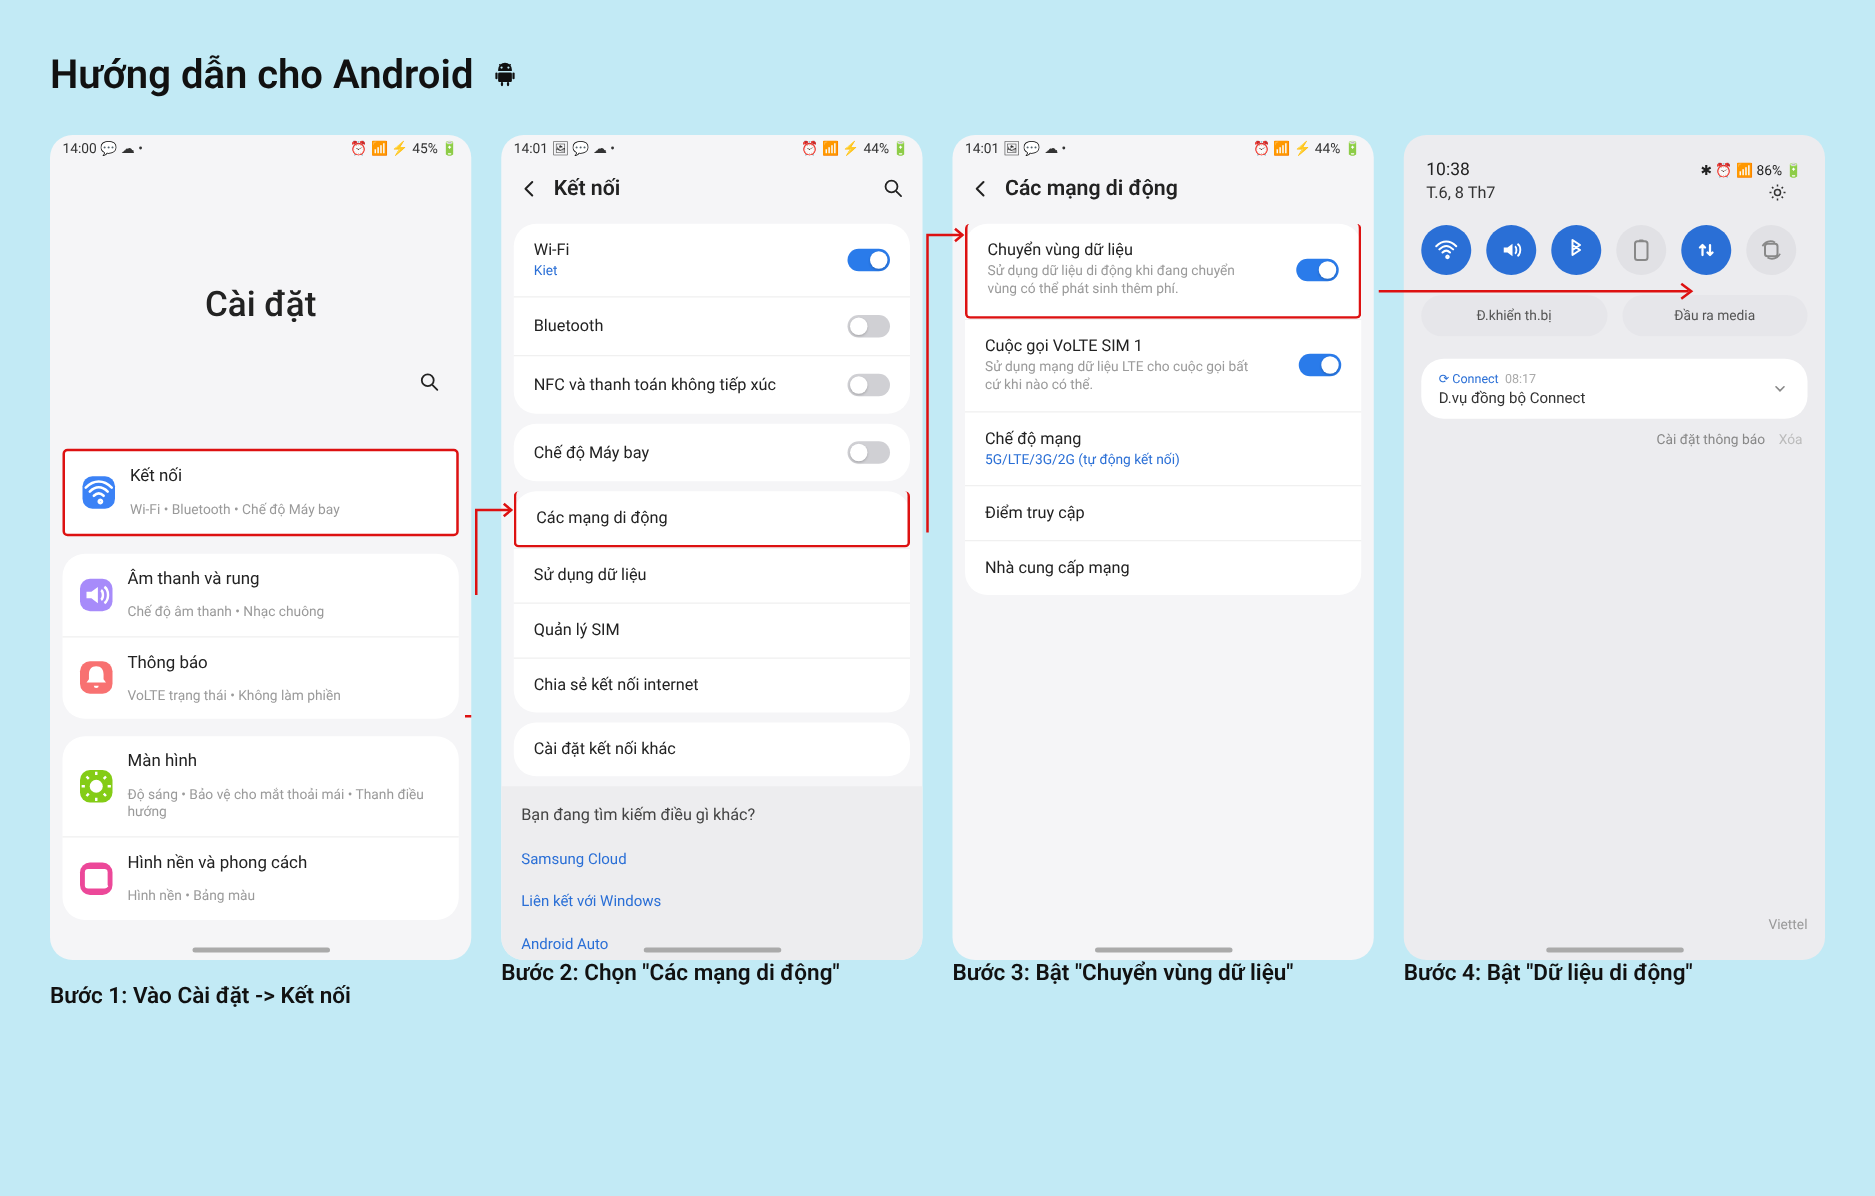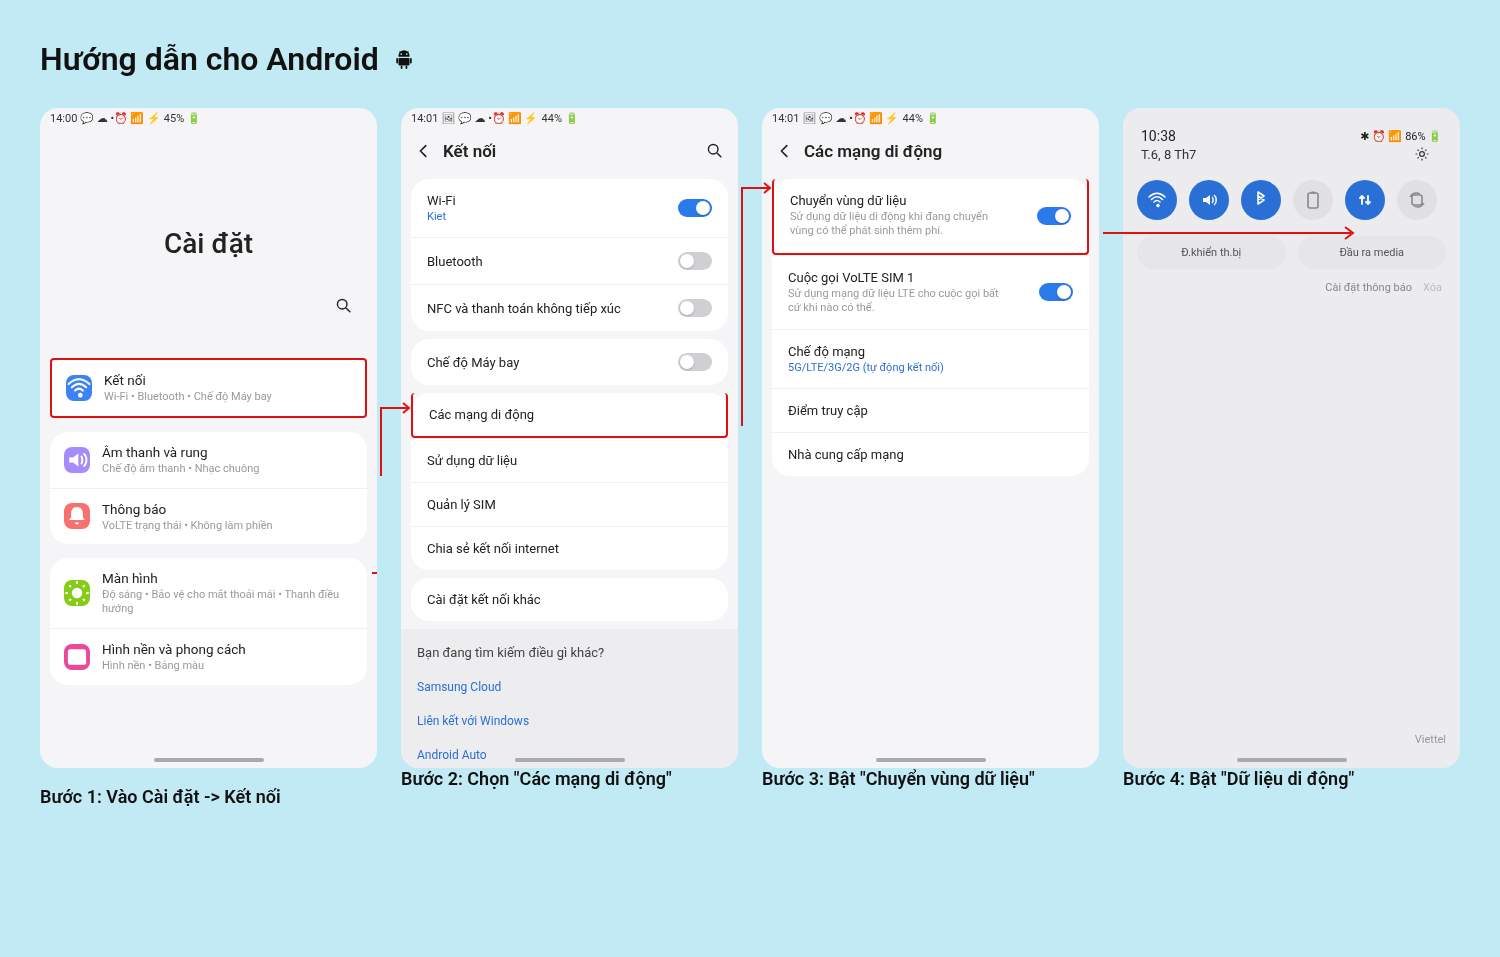--- a/index.html
+++ b/index.html
@@ -26,21 +26,21 @@
   .phone {
     background: #f5f5f7;
     border-radius: 18px;
     height: 660px;
     overflow: hidden;
     position: relative;
     font-size: 13px;
     color: #222;
   }
   .status-bar {
-    display:flex; align-items:center;
+    display:flex; justify-content:space-between; align-items:center;
     padding: 4px 10px 2px 10px;
     font-size: 11px;
     color:#333;
   }
   .status-left, .status-right { display:flex; align-items:center; gap:3px; }
 
   .big-header {
     text-align:center;
     font-size: 28px;
     font-weight: 500;
@@ -66,21 +66,21 @@
   }
   .settings-item:first-child { border-top:none; }
   .settings-icon {
     width:26px; height:26px; border-radius:8px;
     display:flex; align-items:center; justify-content:center;
     color:#fff;
     flex-shrink:0;
   }
   .settings-text { flex:1; }
   .settings-title { font-size:13.5px; color:#222; }
-  .settings-sub { font-size:11px; color:#9a9a9a; margin-top:2px; line-height:1.25; }
+  .settings-sub { font-size:11px; color:#9a9a9a; margin-top:12px; line-height:1.25; }
 
   .screen-header {
     display:flex; align-items:center; gap:10px;
     padding: 14px 14px 10px 14px;
     font-size:17px; font-weight:600;
   }
   .screen-header .spacer { flex:1; }
   .card {
     background:#fff;
     margin: 8px 10px;
@@ -477,20 +477,29 @@
               <use href="#i-rotate"></use>
             </svg>
           </div>
       </div>
 
       <div class="qp-wide-row">
         <div class="qp-wide">Đ.khiển th.bị</div>
         <div class="qp-wide">Đầu ra media</div>
       </div>
 
+      <div class="qp-notif">
+        <div class="qp-notif-left">
+          <span style="color:#2a6fd6; font-size:10px;">⟳ <span>Connect</span> &nbsp;<span style="color:#aaa">08:17</span></span>
+          <span style="font-size:12px; color:#333">D.vụ đồng bộ Connect</span>
+        </div>
+        <svg width="16" height="16" viewBox="0 0 20 20" style="color:#888">
+            <use href="#i-chev"></use>
+          </svg>
+      </div>
 
       <div class="qp-footer-right">
         <span>Cài đặt thông báo</span>
         &nbsp;&nbsp;
         <span style="color:#bbb">Xóa</span>
       </div>
 
       <div class="carrier">Viettel</div>
       <div class="bottom-bar"></div>
     </div>

